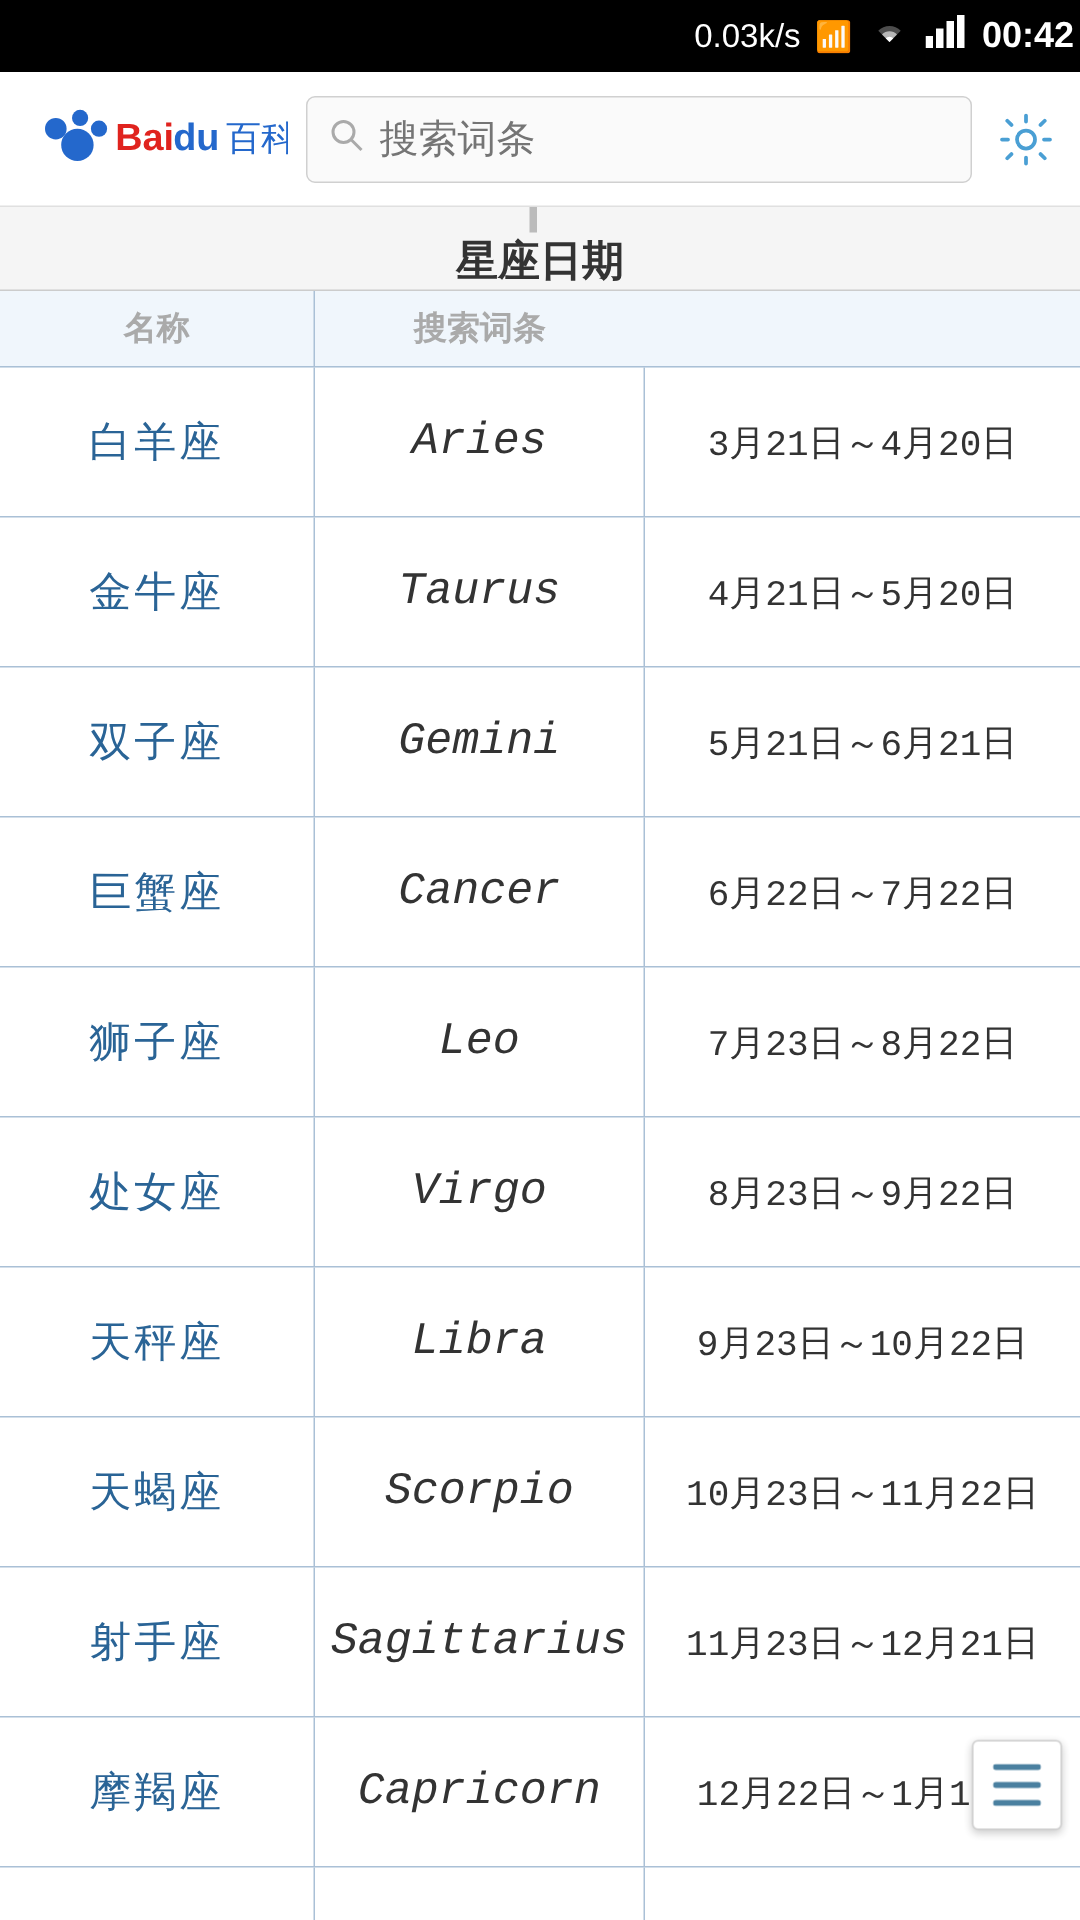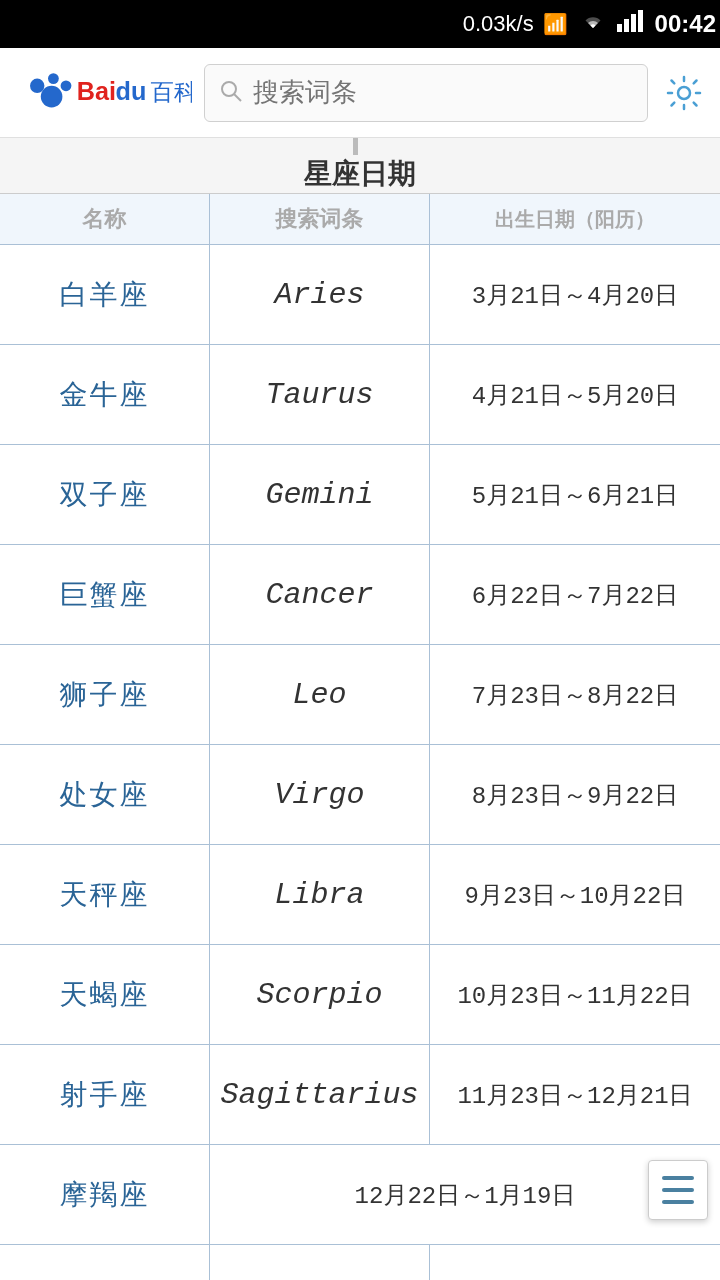--- a/index.html
+++ b/index.html
@@ -252,23 +252,20 @@
   <span>星座日期</span>
 </div>
 
 <div class="col-header-row">
   <div class="col col1">
     <span style="color:#aaa; font-size:22px;">名称</span>
   </div>
   <div class="col col2">
     <span style="color:#aaa; font-size:22px;">搜索词条</span>
   </div>
-  <div class="col col3">
-    <span style="color:#aaa; font-size:20px;">出生日期（阳历）</span>
-  </div>
 </div>
 
 <div class="zodiac-table" id="zodiac-table">
     <div class="zodiac-row">
       <div class="cell cell-cn">白羊座</div>
       <div class="cell cell-en">Aries</div>
       <div class="cell cell-date">3月21日～4月20日</div>
     </div>
     <div class="zodiac-row">
       <div class="cell cell-cn">金牛座</div>
@@ -305,20 +302,21 @@
       <div class="cell cell-en">Scorpio</div>
       <div class="cell cell-date">10月23日～11月22日</div>
     </div>
     <div class="zodiac-row">
       <div class="cell cell-cn">射手座</div>
       <div class="cell cell-en">Sagittarius</div>
       <div class="cell cell-date">11月23日～12月21日</div>
     </div>
     <div class="zodiac-row">
       <div class="cell cell-cn">摩羯座</div>
+      <div class="cell cell-en">Capricorn</div>
       <div class="cell cell-date">12月22日～1月19日</div>
     </div>
     <div class="zodiac-row">
       <div class="cell cell-cn">水瓶座</div>
       <div class="cell cell-en">Aquarius</div>
       <div class="cell cell-date">1月20日～2月18日</div>
     </div>
   </div>
 
 <div class="float-menu">

